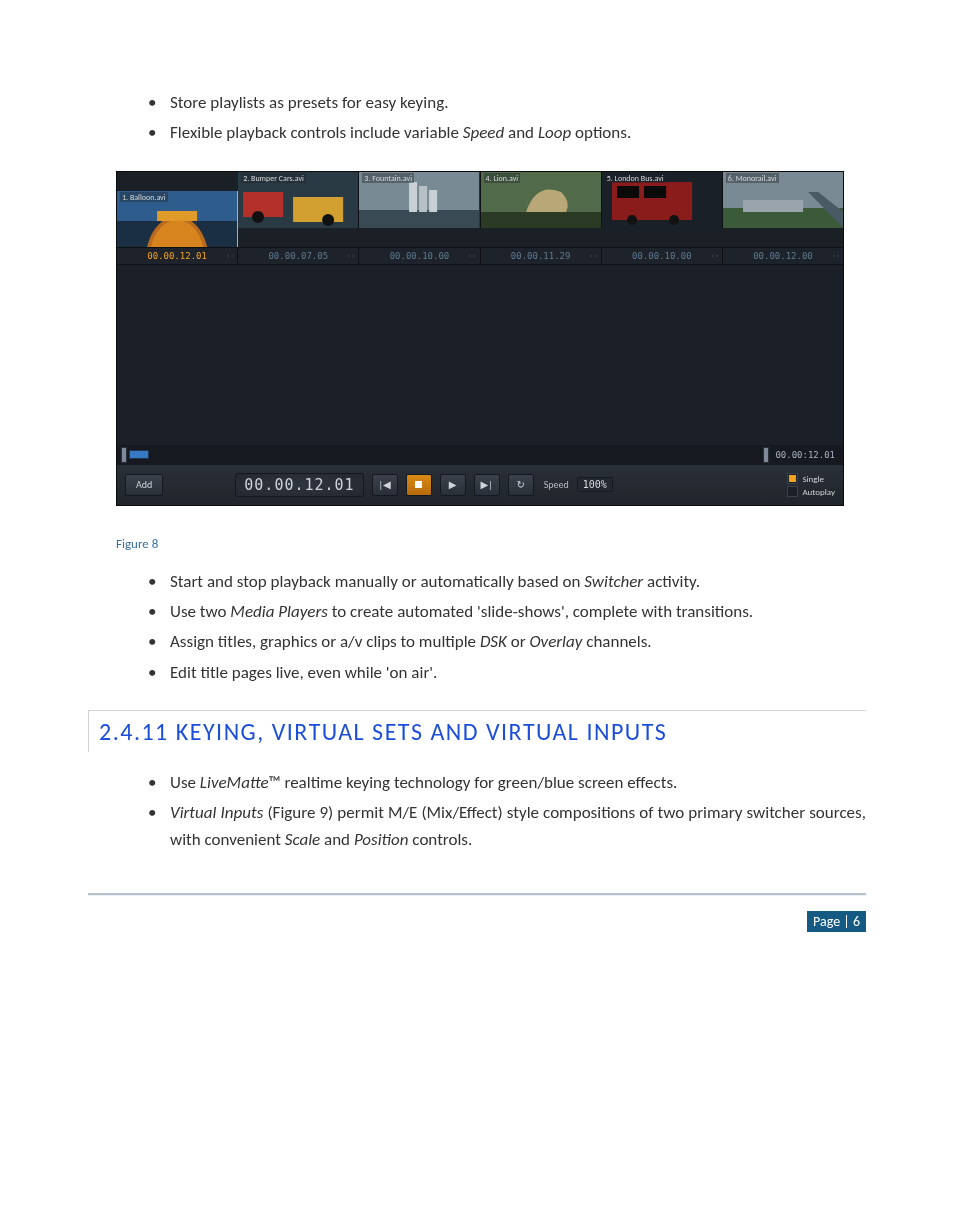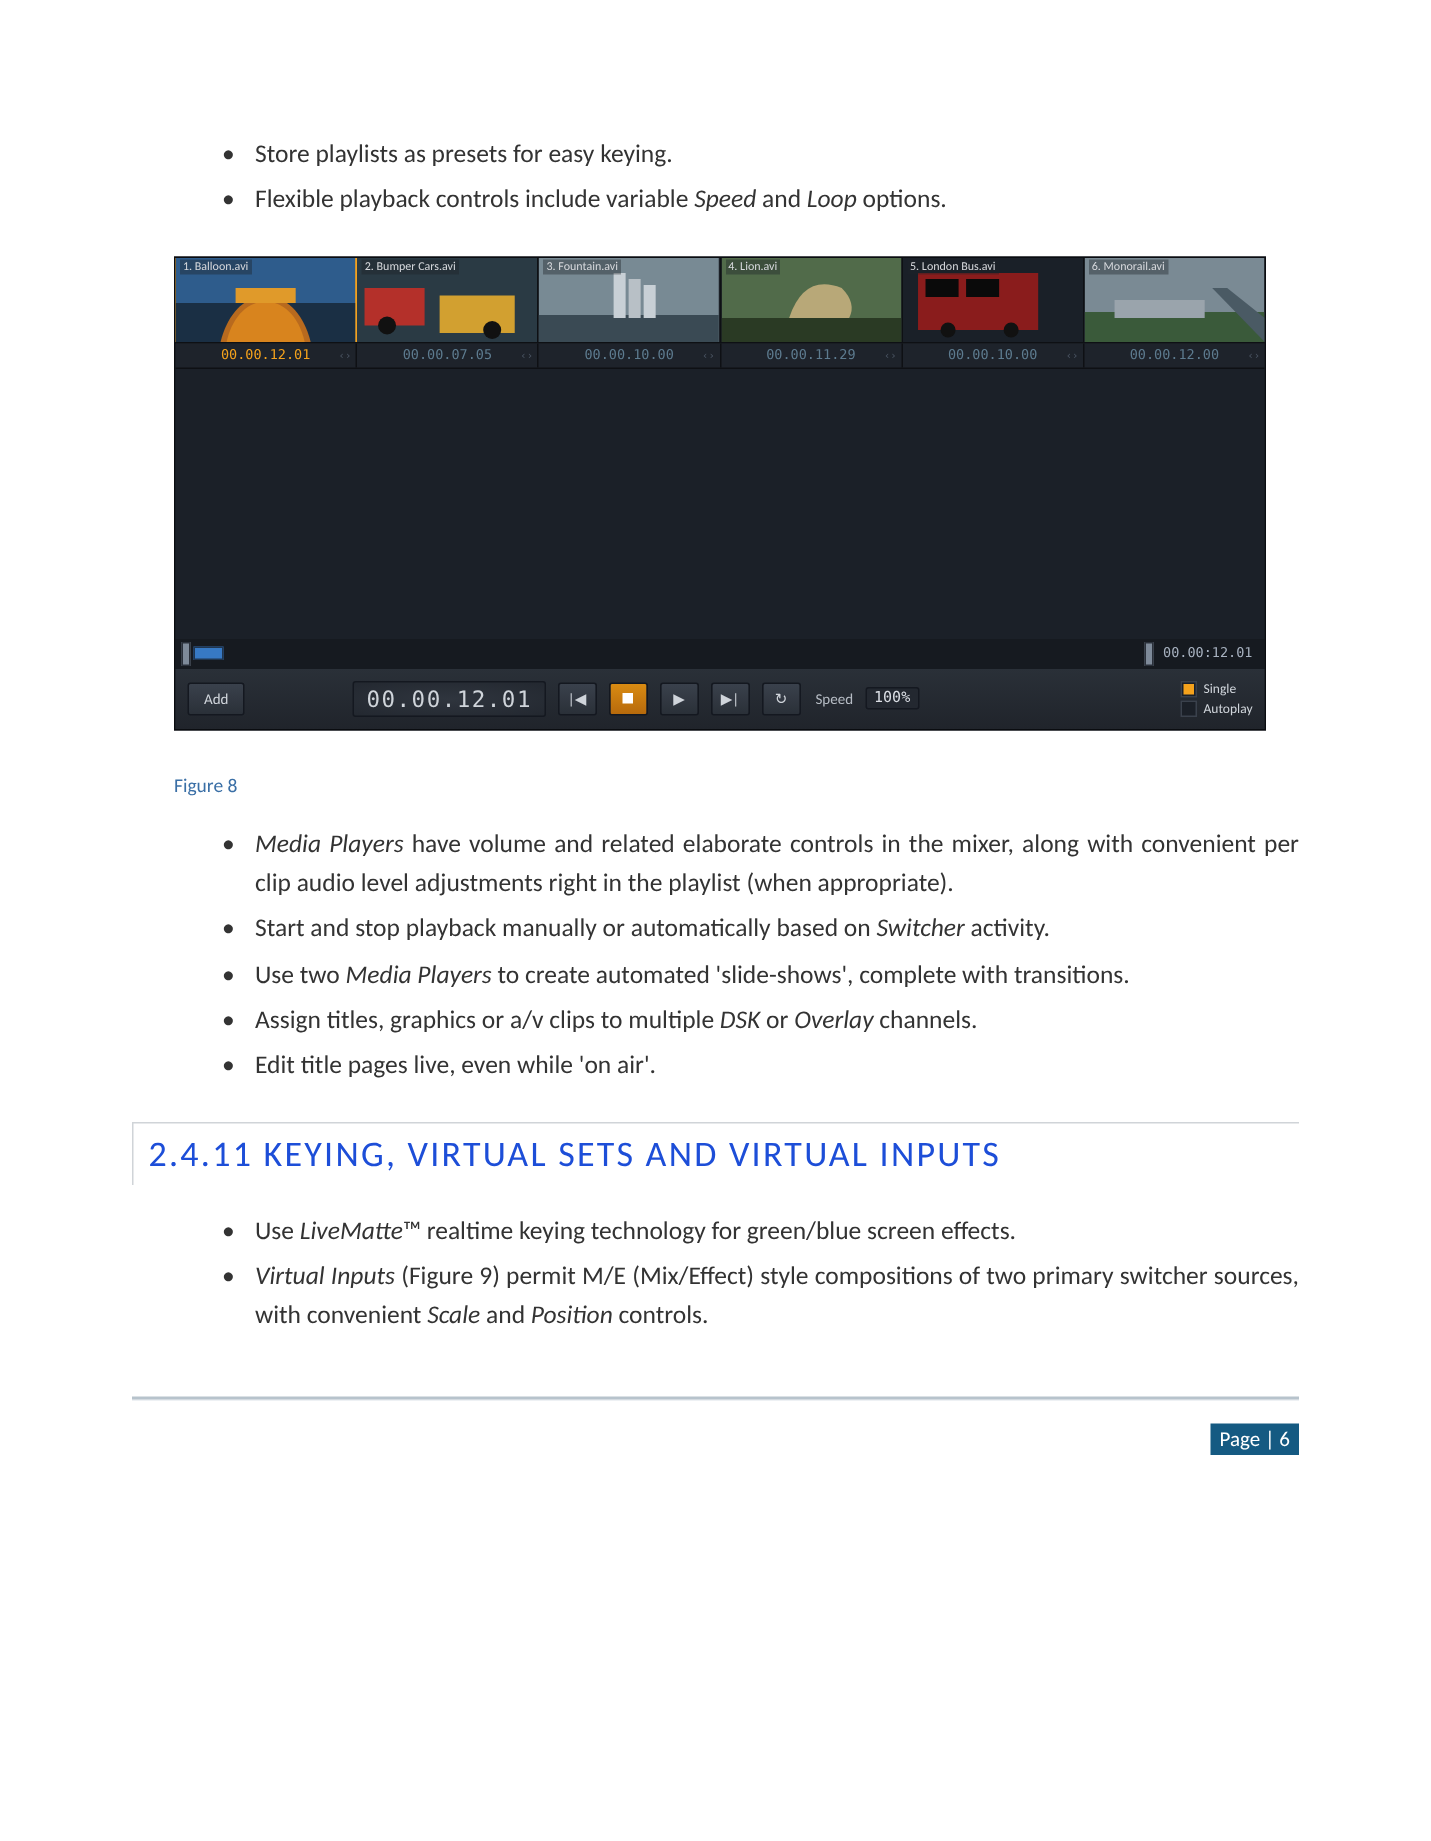--- a/index.html
+++ b/index.html
@@ -61,21 +61,21 @@
   .thumb:last-child { border-right: none; }
   .thumb .tname {
     position: absolute;
     top: 1px;
     left: 3px;
     font-size: 8px;
     color: #d6d8dc;
     background: rgba(30,34,40,.4);
     padding: 0 2px;
   }
-  .thumb.selected { outline: 2px solid #f5a21c; outline-offset: -2px; }
+  .thumb.selected { outline: 2px solid #f5a21c; outline-offset: -2px; margin-top: 19px; }
   .thumb .img {
     position: absolute; inset: 0;
   }
   .times-row {
     display: flex;
     background: #1e232b;
     border-bottom: 1px solid #0e1014;
   }
   .tc {
     flex: 1;
@@ -334,21 +334,20 @@
               <span>Autoplay</span>
             </label>
       </span>
     </div>
   </div>
 </div>
 
 <div class="caption">Figure 8</div>
 
 <ul class="bullets just">
-  <li><em>Media Players</em> have volume and related elaborate controls in the mixer, along with convenient per clip audio level adjustments right in the playlist (when appropriate).</li>
   <li>Start and stop playback manually or automatically based on <em>Switcher</em> activity.</li>
   <li>Use two <em>Media Players</em> to create automated 'slide-shows', complete with transitions.</li>
   <li>Assign titles, graphics or a/v clips to multiple <em>DSK</em> or <em>Overlay</em> channels.</li>
   <li>Edit title pages live, even while 'on air'.</li>
 </ul>
 
 <div class="sec-wrap">
   <div class="sec">2.4.11 KEYING, VIRTUAL SETS AND VIRTUAL INPUTS</div>
 </div>
 

